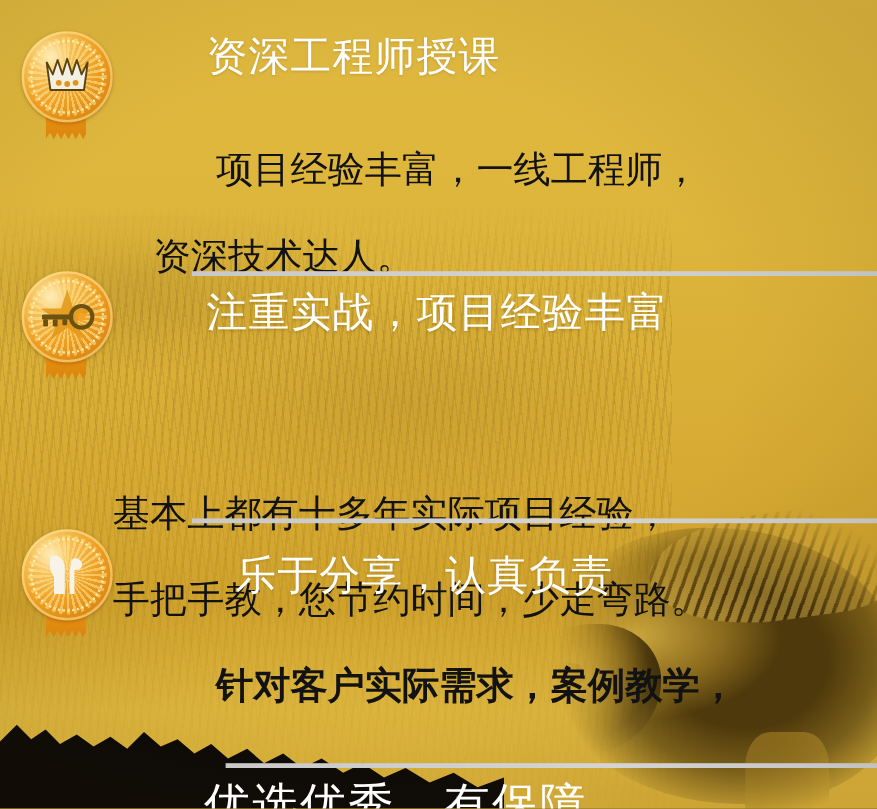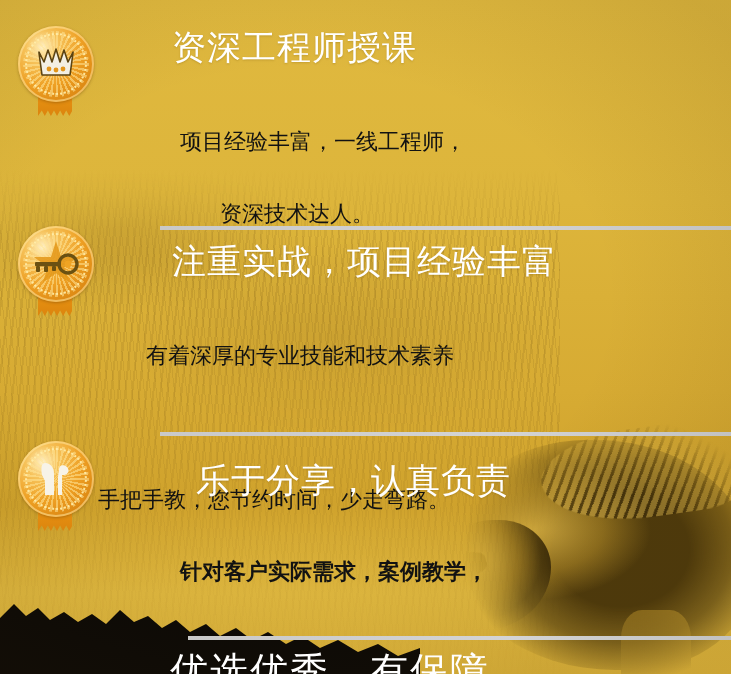--- a/index.html
+++ b/index.html
@@ -7,21 +7,20 @@
     padding: 0;
     background: #000;
   }
   #poster {
     position: relative;
     width: 731px;
     height: 674px;
     overflow: hidden;
     background: #dfb73c;
     font-family: "Liberation Sans", "DejaVu Sans", sans-serif;
-    text-align: center;
   }
 
   
   .bg-base {
     position: absolute;
     inset: 0;
     background:
       linear-gradient(180deg, #e0b93f 0%, #ddb53b 30%, #d7ab33 58%, #cfa22c 75%, #e2ba40 88%, #e0b63c 100%);
   }
   .bg-grass {
@@ -184,21 +183,21 @@
     color: #ffffff;
     font-size: 34px;
     line-height: 1;
     letter-spacing: 1px;
     white-space: nowrap;
     text-shadow: 0 1px 2px rgba(120,85,10,.28);
   }
   .bodytext {
     position: absolute;
     color: #121212;
-    font-size: 22px;
+    font-size: 31px;
     line-height: 36px;
     white-space: pre-line;
     letter-spacing: 0px;
   }
   .bodytext .indent { padding-left: 52px; display: inline-block; }
 
   .bottom-headline {
     position: absolute;
     left: 170px;
     top: 652px;
@@ -267,22 +266,22 @@
               <rect x="3" y="10" width="26" height="4.2" rx="1" fill="#6b5112"></rect>
               <rect x="4" y="14" width="4" height="6" rx="1" fill="#6b5112"></rect>
               <rect x="12" y="14" width="4" height="6" rx="1" fill="#6b5112"></rect>
               <rect x="20" y="14" width="4" height="5" rx="1" fill="#6b5112"></rect>
             </svg>
           </div>
         </div>
       </div>
       <div class="headline" style="left:172px; top:244px;">注重实战，项目经验丰富</div>
       <div class="bodytext" style="left:94px; top:302px;">
-        <span class="indent">有着深厚的专业技能和技术素养</span><br>
         <br>
+        <span>基本上都有十多年实际项目经验，</span><br>
         <span>手把手教，您节约时间，少走弯路。</span>
       </div>
     </div>
 
     <div class="feature" style="top:0;">
       <div class="divider" style="left:160px; top:432px; width:571px;"></div>
       <div class="badge-wrap" style="top:437px;">
         <div class="ribbon"></div>
         <div class="medal">
           <div class="medal-glyph">

